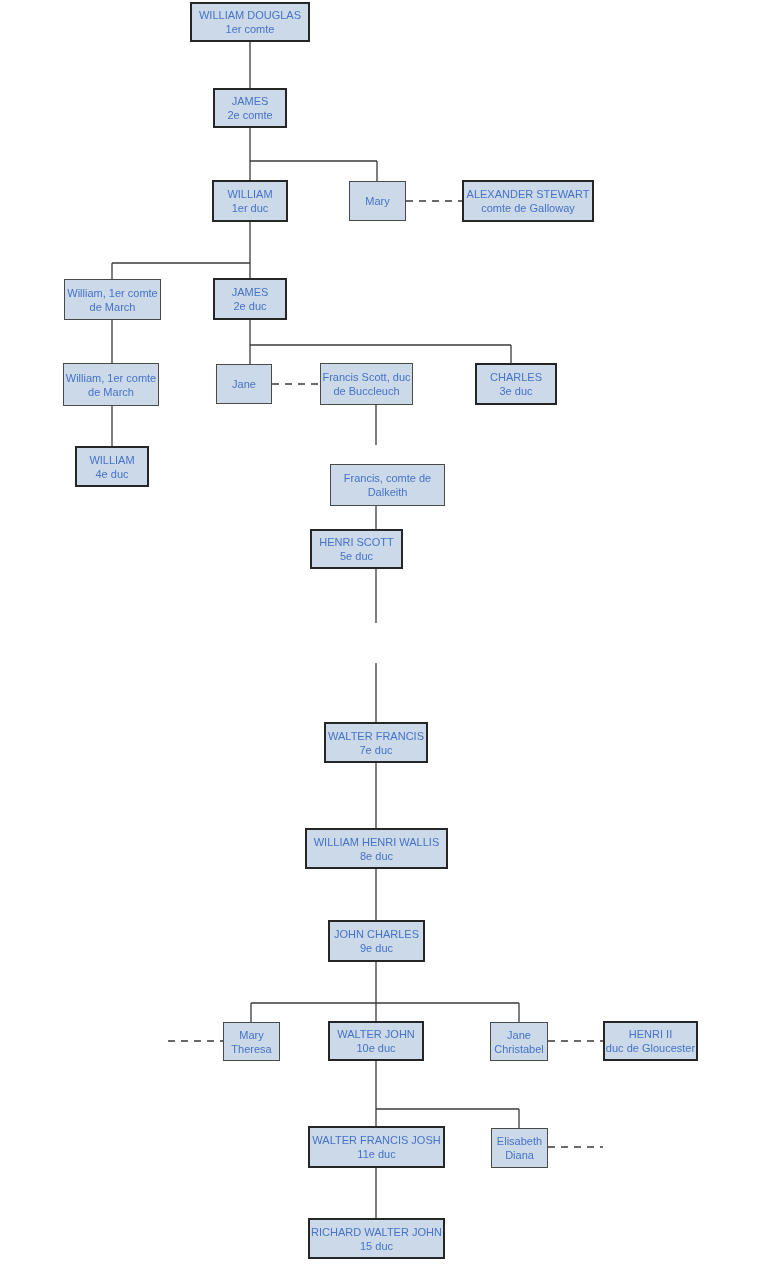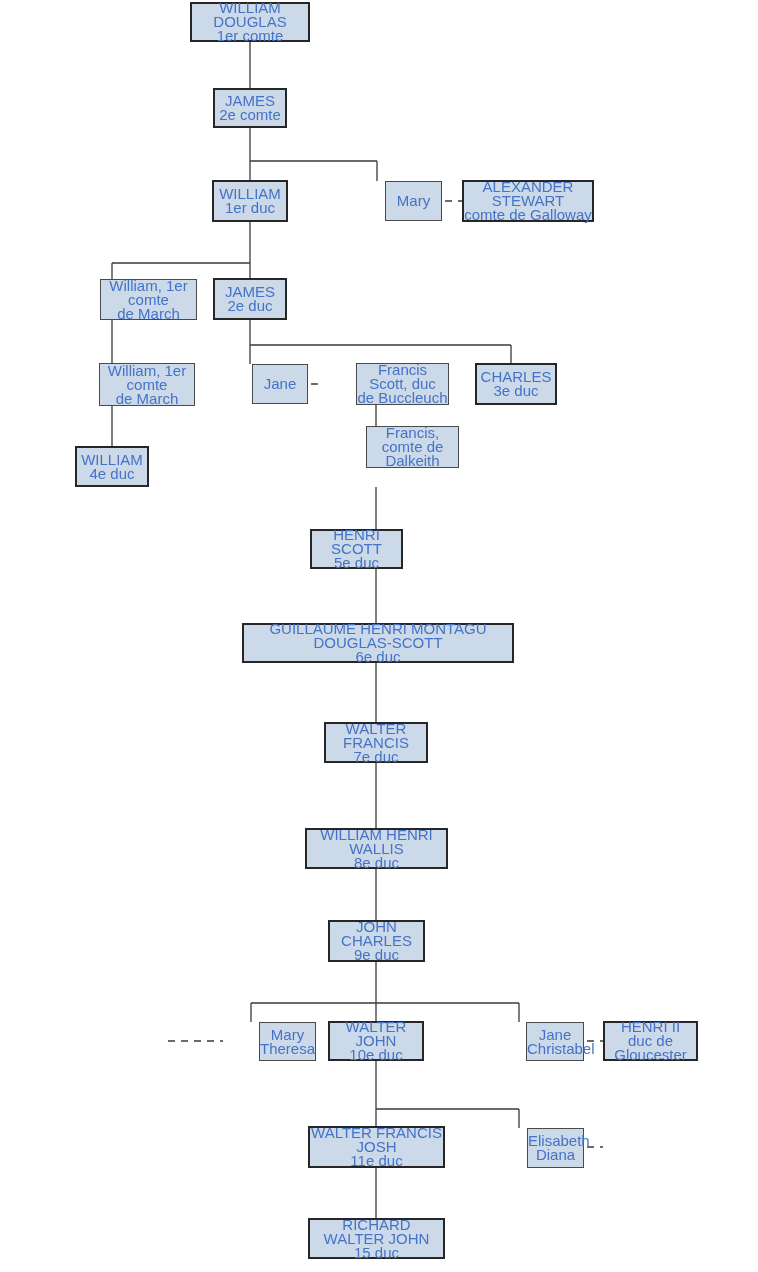--- a/index.html
+++ b/index.html
@@ -13,44 +13,44 @@
   #wires{position:absolute;left:0;top:0;width:758px;height:1272px;}
   #wires line.solid{stroke:var(--line-color,#3a3a3a);stroke-width:1.3;}
   #wires line.dash{stroke:var(--line-color,#2e2e2e);stroke-width:1.4;stroke-dasharray:7 6;}
   .node{
     position:absolute;
     box-sizing:border-box;
     background:var(--box-fill,#ccd9e8);
     display:flex;flex-direction:column;justify-content:center;align-items:center;
     text-align:center;
     color:var(--text-blue,#4573c7);
-    font-size:15px;line-height:14px;
+    font-size:11px;line-height:14px;
   }
   .node.major{border:2px solid var(--border-major,#262626);}
   .node.major::after{
     content:"";position:absolute;z-index:-1;
     left:10px;top:10px;width:100%;height:100%;
     background:var(--shadow-blue,#3876d2);
   }
-  .node.minor{border:1.4px solid var(--border-minor,#4a4a4a);margin-left:36px;}
+  .node.minor{border:1.4px solid var(--border-minor,#4a4a4a);}
   .l1,.l2{width:100%;}
   
   .n0{left:190px;top:2px;width:120px;height:40px}
   .n1{left:213px;top:88px;width:74px;height:40px}
   .n2{left:212px;top:180px;width:76px;height:42px}
   .n3{left:349px;top:181px;width:57px;height:40px}
   .n4{left:462px;top:180px;width:132px;height:42px}
   .n5{left:64px;top:279px;width:97px;height:41px}
   .n6{left:213px;top:278px;width:74px;height:42px}
   .n7{left:63px;top:363px;width:96px;height:43px}
   .n8{left:216px;top:364px;width:56px;height:40px}
   .n9{left:320px;top:363px;width:93px;height:42px}
   .n10{left:475px;top:363px;width:82px;height:42px}
   .n11{left:75px;top:446px;width:74px;height:41px}
-  .n12{left:330px;top:426px;width:93px;height:42px}
+  .n12{left:330px;top:464px;width:115px;height:42px}
   .n13{left:310px;top:529px;width:93px;height:40px}
   .n14{left:242px;top:623px;width:272px;height:40px}
   .n15{left:324px;top:722px;width:104px;height:41px}
   .n16{left:305px;top:828px;width:143px;height:41px}
   .n17{left:328px;top:920px;width:97px;height:42px}
   .n18{left:0px;top:1021px;width:168px;height:41px}
   .n19{left:223px;top:1022px;width:57px;height:39px}
   .n20{left:328px;top:1021px;width:96px;height:40px}
   .n21{left:490px;top:1022px;width:58px;height:39px}
   .n22{left:603px;top:1021px;width:95px;height:40px}
@@ -163,24 +163,20 @@
   <div class="node minor n12">
     <div class="l1">Francis, comte de</div>
     <div class="l2">Dalkeith</div>
   </div>
 
   <div class="node major n13">
     <div class="l1">HENRI SCOTT</div>
     <div class="l2">5e duc</div>
   </div>
 
-  <div class="node major n14">
-    <div class="l1">GUILLAUME HENRI MONTAGU DOUGLAS-SCOTT</div>
-    <div class="l2">6e duc</div>
-  </div>
 
   <div class="node major n15">
     <div class="l1">WALTER FRANCIS</div>
     <div class="l2">7e duc</div>
   </div>
 
   <div class="node major n16">
     <div class="l1">WILLIAM HENRI WALLIS</div>
     <div class="l2">8e duc</div>
   </div>

